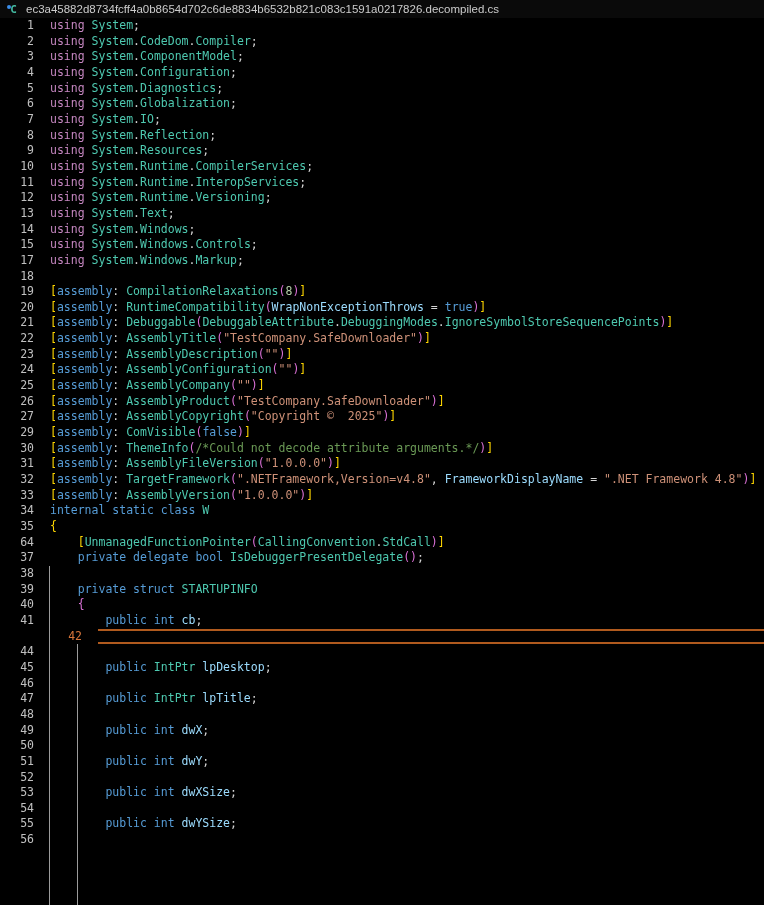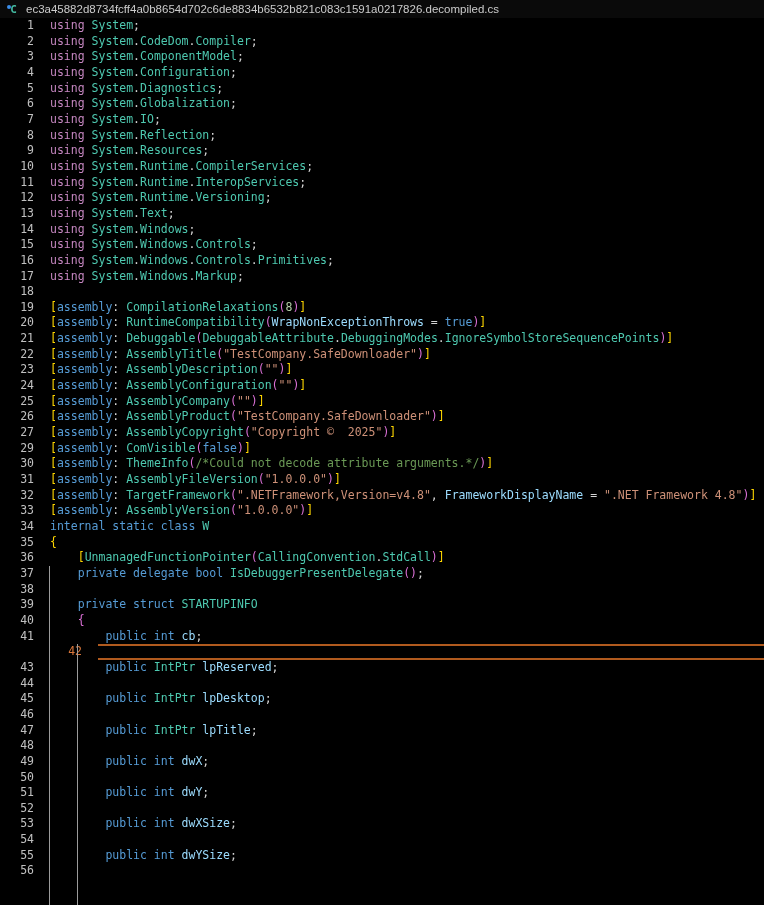--- a/index.html
+++ b/index.html
@@ -90,47 +90,45 @@
       <div class="line"><div class="ln">6</div><div class="code"><span class="tk-u">using </span><span class="tk-t">System</span><span class="tk-d">.</span><span class="tk-t">Globalization</span><span class="tk-d">;</span></div></div>
       <div class="line"><div class="ln">7</div><div class="code"><span class="tk-u">using </span><span class="tk-t">System</span><span class="tk-d">.</span><span class="tk-t">IO</span><span class="tk-d">;</span></div></div>
       <div class="line"><div class="ln">8</div><div class="code"><span class="tk-u">using </span><span class="tk-t">System</span><span class="tk-d">.</span><span class="tk-t">Reflection</span><span class="tk-d">;</span></div></div>
       <div class="line"><div class="ln">9</div><div class="code"><span class="tk-u">using </span><span class="tk-t">System</span><span class="tk-d">.</span><span class="tk-t">Resources</span><span class="tk-d">;</span></div></div>
       <div class="line"><div class="ln">10</div><div class="code"><span class="tk-u">using </span><span class="tk-t">System</span><span class="tk-d">.</span><span class="tk-t">Runtime</span><span class="tk-d">.</span><span class="tk-t">CompilerServices</span><span class="tk-d">;</span></div></div>
       <div class="line"><div class="ln">11</div><div class="code"><span class="tk-u">using </span><span class="tk-t">System</span><span class="tk-d">.</span><span class="tk-t">Runtime</span><span class="tk-d">.</span><span class="tk-t">InteropServices</span><span class="tk-d">;</span></div></div>
       <div class="line"><div class="ln">12</div><div class="code"><span class="tk-u">using </span><span class="tk-t">System</span><span class="tk-d">.</span><span class="tk-t">Runtime</span><span class="tk-d">.</span><span class="tk-t">Versioning</span><span class="tk-d">;</span></div></div>
       <div class="line"><div class="ln">13</div><div class="code"><span class="tk-u">using </span><span class="tk-t">System</span><span class="tk-d">.</span><span class="tk-t">Text</span><span class="tk-d">;</span></div></div>
       <div class="line"><div class="ln">14</div><div class="code"><span class="tk-u">using </span><span class="tk-t">System</span><span class="tk-d">.</span><span class="tk-t">Windows</span><span class="tk-d">;</span></div></div>
       <div class="line"><div class="ln">15</div><div class="code"><span class="tk-u">using </span><span class="tk-t">System</span><span class="tk-d">.</span><span class="tk-t">Windows</span><span class="tk-d">.</span><span class="tk-t">Controls</span><span class="tk-d">;</span></div></div>
-      <div class="line"><div class="ln">16</div><div class="code"><span class="tk-u">using </span><span class="tk-t">System</span><span class="tk-d">.</span><span class="tk-t">Windows</span><span class="tk-d">.</span><span class="tk-t">Controls</span><span class="tk-d">.</span><span class="tk-t">Primitives</span><span class="tk-d">;</span></div></div>
       <div class="line"><div class="ln">17</div><div class="code"><span class="tk-u">using </span><span class="tk-t">System</span><span class="tk-d">.</span><span class="tk-t">Windows</span><span class="tk-d">.</span><span class="tk-t">Markup</span><span class="tk-d">;</span></div></div>
       <div class="line"><div class="ln">18</div><div class="code"></div></div>
       <div class="line"><div class="ln">19</div><div class="code"><span class="tk-b1">[</span><span class="tk-k">assembly</span><span class="tk-d">: </span><span class="tk-t">CompilationRelaxations</span><span class="tk-b2">(</span><span class="tk-n">8</span><span class="tk-b2">)</span><span class="tk-b1">]</span></div></div>
       <div class="line"><div class="ln">20</div><div class="code"><span class="tk-b1">[</span><span class="tk-k">assembly</span><span class="tk-d">: </span><span class="tk-t">RuntimeCompatibility</span><span class="tk-b2">(</span><span class="tk-m">WrapNonExceptionThrows</span><span class="tk-d"> = </span><span class="tk-k">true</span><span class="tk-b2">)</span><span class="tk-b1">]</span></div></div>
       <div class="line"><div class="ln">21</div><div class="code"><span class="tk-b1">[</span><span class="tk-k">assembly</span><span class="tk-d">: </span><span class="tk-t">Debuggable</span><span class="tk-b2">(</span><span class="tk-t">DebuggableAttribute</span><span class="tk-d">.</span><span class="tk-t">DebuggingModes</span><span class="tk-d">.</span><span class="tk-t">IgnoreSymbolStoreSequencePoints</span><span class="tk-b2">)</span><span class="tk-b1">]</span></div></div>
       <div class="line"><div class="ln">22</div><div class="code"><span class="tk-b1">[</span><span class="tk-k">assembly</span><span class="tk-d">: </span><span class="tk-t">AssemblyTitle</span><span class="tk-b2">(</span><span class="tk-s">"TestCompany.SafeDownloader"</span><span class="tk-b2">)</span><span class="tk-b1">]</span></div></div>
       <div class="line"><div class="ln">23</div><div class="code"><span class="tk-b1">[</span><span class="tk-k">assembly</span><span class="tk-d">: </span><span class="tk-t">AssemblyDescription</span><span class="tk-b2">(</span><span class="tk-s">""</span><span class="tk-b2">)</span><span class="tk-b1">]</span></div></div>
       <div class="line"><div class="ln">24</div><div class="code"><span class="tk-b1">[</span><span class="tk-k">assembly</span><span class="tk-d">: </span><span class="tk-t">AssemblyConfiguration</span><span class="tk-b2">(</span><span class="tk-s">""</span><span class="tk-b2">)</span><span class="tk-b1">]</span></div></div>
       <div class="line"><div class="ln">25</div><div class="code"><span class="tk-b1">[</span><span class="tk-k">assembly</span><span class="tk-d">: </span><span class="tk-t">AssemblyCompany</span><span class="tk-b2">(</span><span class="tk-s">""</span><span class="tk-b2">)</span><span class="tk-b1">]</span></div></div>
       <div class="line"><div class="ln">26</div><div class="code"><span class="tk-b1">[</span><span class="tk-k">assembly</span><span class="tk-d">: </span><span class="tk-t">AssemblyProduct</span><span class="tk-b2">(</span><span class="tk-s">"TestCompany.SafeDownloader"</span><span class="tk-b2">)</span><span class="tk-b1">]</span></div></div>
       <div class="line"><div class="ln">27</div><div class="code"><span class="tk-b1">[</span><span class="tk-k">assembly</span><span class="tk-d">: </span><span class="tk-t">AssemblyCopyright</span><span class="tk-b2">(</span><span class="tk-s">"Copyright ©  2025"</span><span class="tk-b2">)</span><span class="tk-b1">]</span></div></div>
       <div class="line"><div class="ln">29</div><div class="code"><span class="tk-b1">[</span><span class="tk-k">assembly</span><span class="tk-d">: </span><span class="tk-t">ComVisible</span><span class="tk-b2">(</span><span class="tk-k">false</span><span class="tk-b2">)</span><span class="tk-b1">]</span></div></div>
       <div class="line"><div class="ln">30</div><div class="code"><span class="tk-b1">[</span><span class="tk-k">assembly</span><span class="tk-d">: </span><span class="tk-t">ThemeInfo</span><span class="tk-b2">(</span><span class="tk-c">/*Could not decode attribute arguments.*/</span><span class="tk-b2">)</span><span class="tk-b1">]</span></div></div>
       <div class="line"><div class="ln">31</div><div class="code"><span class="tk-b1">[</span><span class="tk-k">assembly</span><span class="tk-d">: </span><span class="tk-t">AssemblyFileVersion</span><span class="tk-b2">(</span><span class="tk-s">"1.0.0.0"</span><span class="tk-b2">)</span><span class="tk-b1">]</span></div></div>
       <div class="line"><div class="ln">32</div><div class="code"><span class="tk-b1">[</span><span class="tk-k">assembly</span><span class="tk-d">: </span><span class="tk-t">TargetFramework</span><span class="tk-b2">(</span><span class="tk-s">".NETFramework,Version=v4.8"</span><span class="tk-d">, </span><span class="tk-m">FrameworkDisplayName</span><span class="tk-d"> = </span><span class="tk-s">".NET Framework 4.8"</span><span class="tk-b2">)</span><span class="tk-b1">]</span></div></div>
       <div class="line"><div class="ln">33</div><div class="code"><span class="tk-b1">[</span><span class="tk-k">assembly</span><span class="tk-d">: </span><span class="tk-t">AssemblyVersion</span><span class="tk-b2">(</span><span class="tk-s">"1.0.0.0"</span><span class="tk-b2">)</span><span class="tk-b1">]</span></div></div>
       <div class="line"><div class="ln">34</div><div class="code"><span class="tk-k">internal static class </span><span class="tk-t">W</span></div></div>
       <div class="line"><div class="ln">35</div><div class="code"><span class="tk-b1">{</span></div></div>
-      <div class="line"><div class="ln">36</div><div class="code"><span class="tk-d">    </span><span class="tk-b1">[</span><span class="tk-t">UnmanagedFunctionPointer</span><span class="tk-b2">(</span><span class="tk-t">CallingConvention</span><span class="tk-d">.</span><span class="tk-t">StdCall</span><span class="tk-b2">)</span><span class="tk-b1">]</span></div></div>
+      <div class="line"><div class="ln">64</div><div class="code"><span class="tk-d">    </span><span class="tk-b1">[</span><span class="tk-t">UnmanagedFunctionPointer</span><span class="tk-b2">(</span><span class="tk-t">CallingConvention</span><span class="tk-d">.</span><span class="tk-t">StdCall</span><span class="tk-b2">)</span><span class="tk-b1">]</span></div></div>
       <div class="line"><div class="ln">37</div><div class="code"><span class="tk-d">    </span><span class="tk-k">private delegate bool </span><span class="tk-t">IsDebuggerPresentDelegate</span><span class="tk-b2">()</span><span class="tk-d">;</span></div></div>
       <div class="line"><div class="ln">38</div><div class="code"></div></div>
       <div class="line"><div class="ln">39</div><div class="code"><span class="tk-d">    </span><span class="tk-k">private struct </span><span class="tk-t">STARTUPINFO</span></div></div>
       <div class="line"><div class="ln">40</div><div class="code"><span class="tk-d">    </span><span class="tk-b2">{</span></div></div>
       <div class="line"><div class="ln">41</div><div class="code"><span class="tk-d">        </span><span class="tk-k">public int </span><span class="tk-m">cb</span><span class="tk-d">;</span></div></div>
       <div class="line hl"><div class="ln">42</div><div class="code"></div></div>
-      <div class="line"><div class="ln">43</div><div class="code"><span class="tk-d">        </span><span class="tk-k">public </span><span class="tk-t">IntPtr </span><span class="tk-m">lpReserved</span><span class="tk-d">;</span></div></div>
       <div class="line"><div class="ln">44</div><div class="code"></div></div>
       <div class="line"><div class="ln">45</div><div class="code"><span class="tk-d">        </span><span class="tk-k">public </span><span class="tk-t">IntPtr </span><span class="tk-m">lpDesktop</span><span class="tk-d">;</span></div></div>
       <div class="line"><div class="ln">46</div><div class="code"></div></div>
       <div class="line"><div class="ln">47</div><div class="code"><span class="tk-d">        </span><span class="tk-k">public </span><span class="tk-t">IntPtr </span><span class="tk-m">lpTitle</span><span class="tk-d">;</span></div></div>
       <div class="line"><div class="ln">48</div><div class="code"></div></div>
       <div class="line"><div class="ln">49</div><div class="code"><span class="tk-d">        </span><span class="tk-k">public int </span><span class="tk-m">dwX</span><span class="tk-d">;</span></div></div>
       <div class="line"><div class="ln">50</div><div class="code"></div></div>
       <div class="line"><div class="ln">51</div><div class="code"><span class="tk-d">        </span><span class="tk-k">public int </span><span class="tk-m">dwY</span><span class="tk-d">;</span></div></div>
       <div class="line"><div class="ln">52</div><div class="code"></div></div>
       <div class="line"><div class="ln">53</div><div class="code"><span class="tk-d">        </span><span class="tk-k">public int </span><span class="tk-m">dwXSize</span><span class="tk-d">;</span></div></div>

